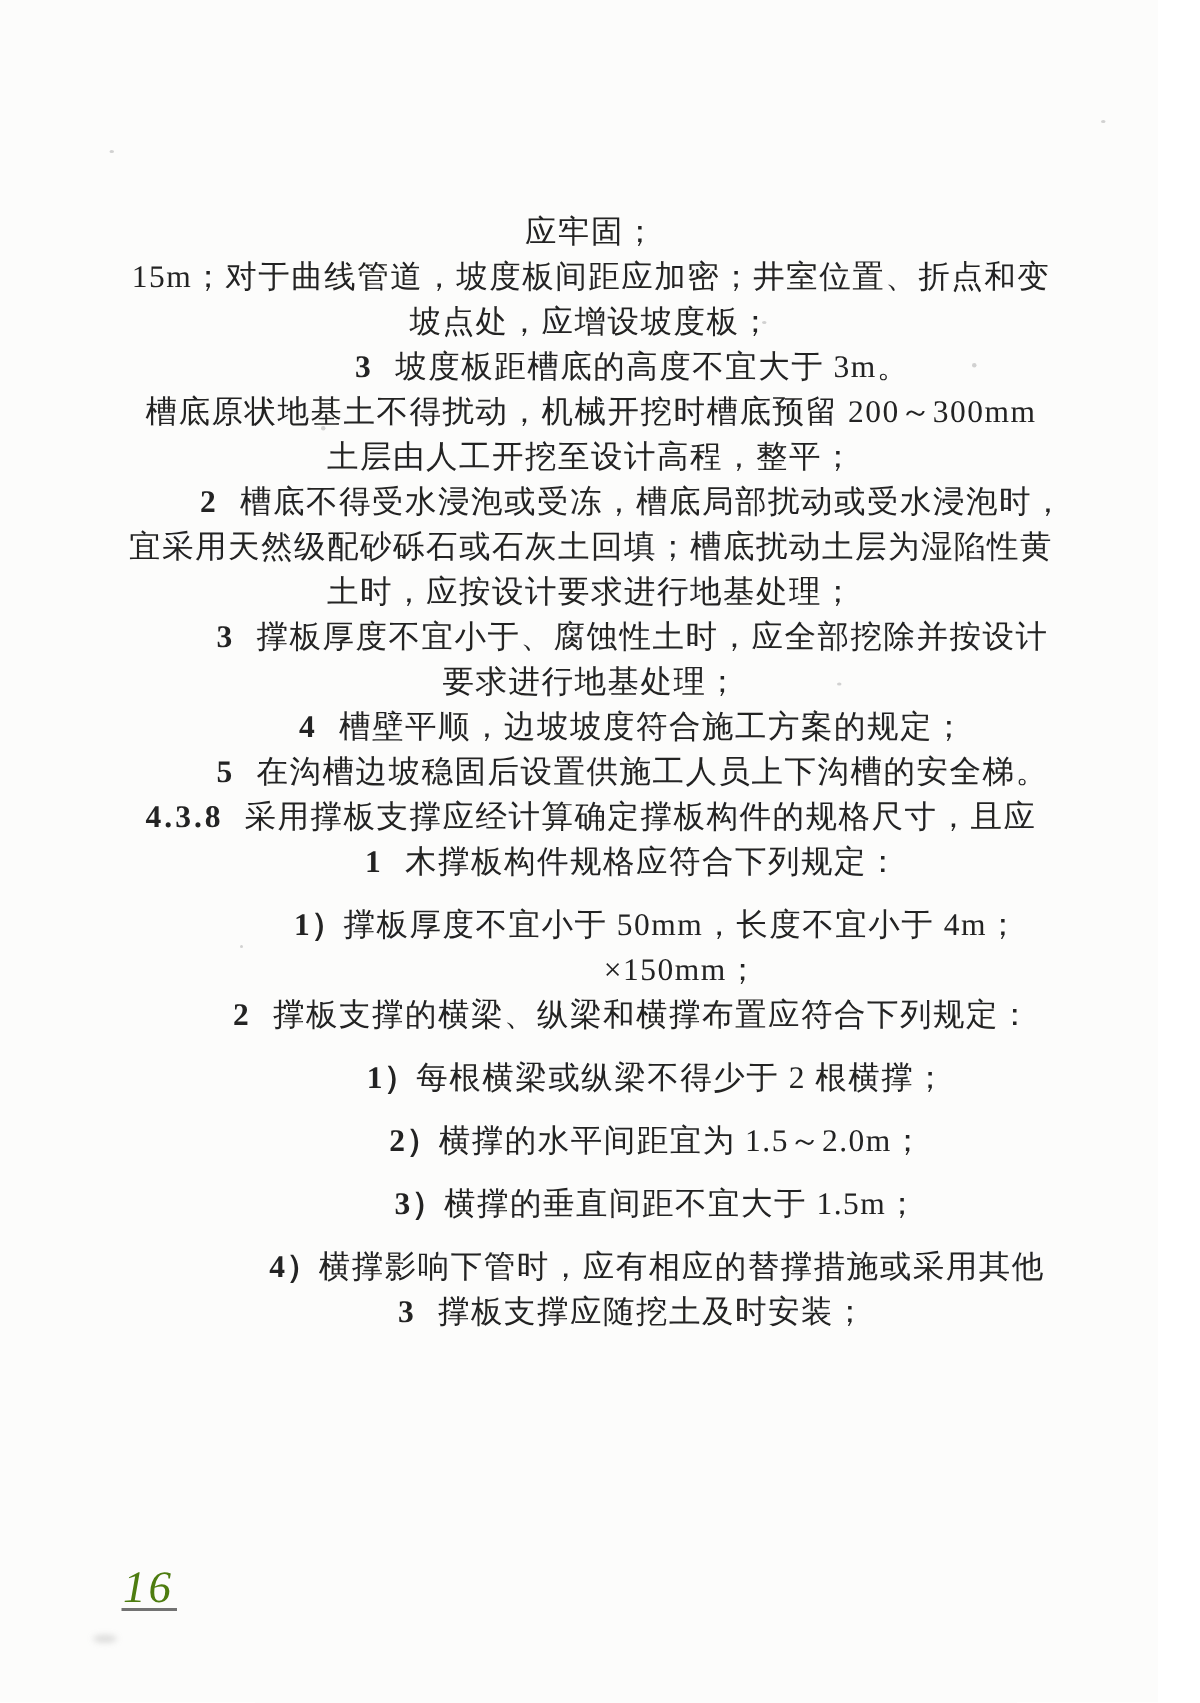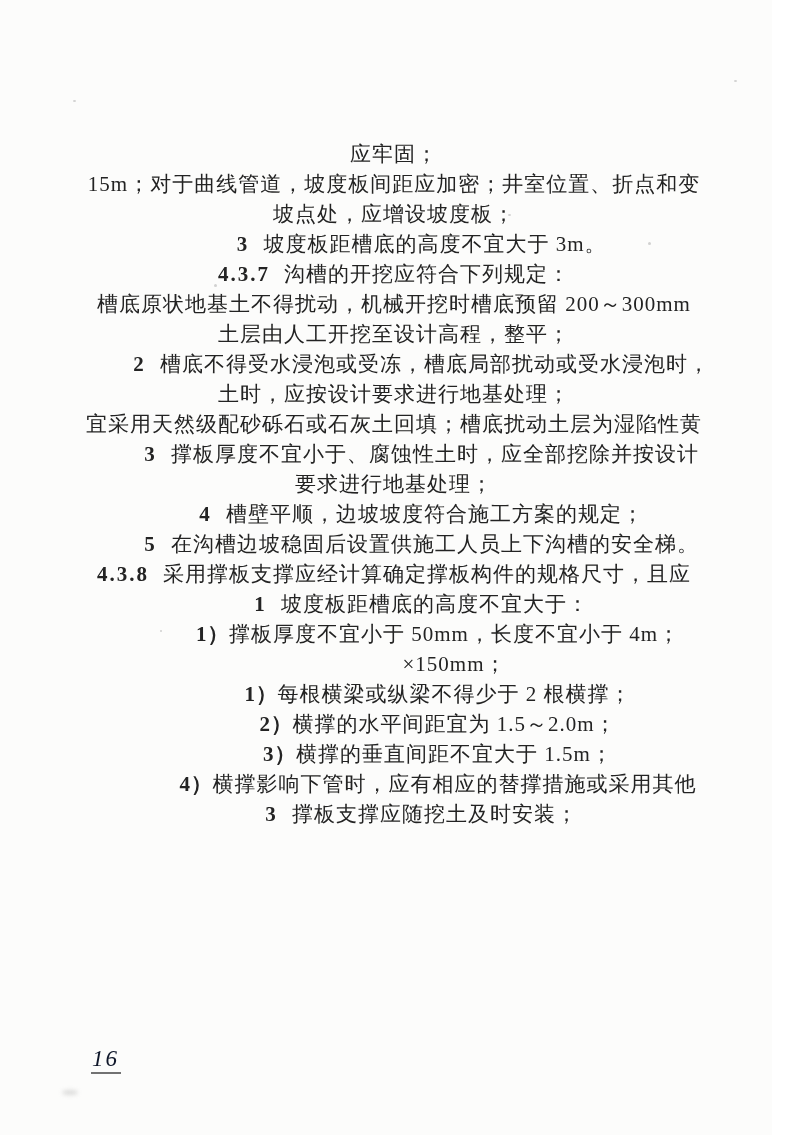--- a/index.html
+++ b/index.html
@@ -52,36 +52,36 @@
     margin-right: 14px;
   }
   
   .line.item { padding-left: 40px; }
   .line.item .num {
     display: inline-block;
     width: 42px;
     font-weight: bold;
   }
   
-  .line.sub { padding-left: 88px; }
+  .line.sub { padding-left: 88px; margin-top: 12px; }
   .line.sub .num {
     display: inline-block;
     width: 33px;
     font-weight: bold;
   }
   
   .line.subcont { padding-left: 121px; }
   .page-number {
     position: absolute;
-    left: 91px;
+    left: 81px;
     top: 1046px;
-    font-size: 23px;
+    font-size: 30px;
     font-style: italic;
     letter-spacing: 2px;
-    color: #0f172a;
+    color: #4d7c0f;
     border-bottom: 2px solid rgba(40,40,40,0.65);
     padding: 0 2px 0 1px;
     line-height: 26px;
   }
 </style>
 </head>
 <body>
 
 <div class="page" style="background: rgb(252, 252, 251); color: rgb(35, 35, 35);">
 
@@ -92,34 +92,34 @@
   <span class="speck" style="left:558px; top:455px;  width:3px; height:2px;"></span>
   <span class="speck" style="left:160px; top:630px;  width:2px; height:2px;"></span>
   <span class="speck" style="left:734px; top:80px;   width:3px; height:2px;"></span>
   <span class="smudge" style="left:62px; top:1090px; width:16px; height:5px;"></span>
 
   <div class="text-block" id="lines">
       <div class="line cont"><span class="txt">应牢固；</span></div>
       <div class="line cont"><span class="txt">15m；对于曲线管道，坡度板间距应加密；井室位置、折点和变</span></div>
       <div class="line cont"><span class="txt">坡点处，应增设坡度板；</span></div>
       <div class="line item"><span class="num">3</span><span class="txt">坡度板距槽底的高度不宜大于 3m。</span></div>
-      <div class="line section"><span class="num">4.3.7</span><span class="txt">沟槽的开挖应符合下列规定：</span></div>
       <div class="line cont"><span class="txt">槽底原状地基土不得扰动，机械开挖时槽底预留 200～300mm</span></div>
       <div class="line cont"><span class="txt">土层由人工开挖至设计高程，整平；</span></div>
       <div class="line item"><span class="num">2</span><span class="txt">槽底不得受水浸泡或受冻，槽底局部扰动或受水浸泡时，</span></div>
+      <div class="line cont"><span class="txt">宜采用天然级配砂砾石或石灰土回填；槽底扰动土层为湿陷性黄</span></div>
       <div class="line cont"><span class="txt">土时，应按设计要求进行地基处理；</span></div>
-      <div class="line cont"><span class="txt">宜采用天然级配砂砾石或石灰土回填；槽底扰动土层为湿陷性黄</span></div>
       <div class="line item"><span class="num">3</span><span class="txt">撑板厚度不宜小于、腐蚀性土时，应全部挖除并按设计</span></div>
       <div class="line cont"><span class="txt">要求进行地基处理；</span></div>
       <div class="line item"><span class="num">4</span><span class="txt">槽壁平顺，边坡坡度符合施工方案的规定；</span></div>
       <div class="line item"><span class="num">5</span><span class="txt">在沟槽边坡稳固后设置供施工人员上下沟槽的安全梯。</span></div>
       <div class="line section"><span class="num">4.3.8</span><span class="txt">采用撑板支撑应经计算确定撑板构件的规格尺寸，且应</span></div>
-      <div class="line item"><span class="num">1</span><span class="txt">坡度板距槽底的高度不宜大于：</span></div>
+      <div class="line item"><span class="num">1</span><span class="txt">木撑板构件规格应符合下列规定：</span></div>
       <div class="line sub"><span class="num">1）</span><span class="txt">撑板厚度不宜小于 50mm，长度不宜小于 4m；</span></div>
       <div class="line subcont"><span class="txt">×150mm；</span></div>
+      <div class="line item"><span class="num">2</span><span class="txt">撑板支撑的横梁、纵梁和横撑布置应符合下列规定：</span></div>
       <div class="line sub"><span class="num">1）</span><span class="txt">每根横梁或纵梁不得少于 2 根横撑；</span></div>
       <div class="line sub"><span class="num">2）</span><span class="txt">横撑的水平间距宜为 1.5～2.0m；</span></div>
       <div class="line sub"><span class="num">3）</span><span class="txt">横撑的垂直间距不宜大于 1.5m；</span></div>
       <div class="line sub"><span class="num">4）</span><span class="txt">横撑影响下管时，应有相应的替撑措施或采用其他</span></div>
       <div class="line item"><span class="num">3</span><span class="txt">撑板支撑应随挖土及时安装；</span></div>
     </div>
 
   <div class="page-number">16</div>
 </div>
 

